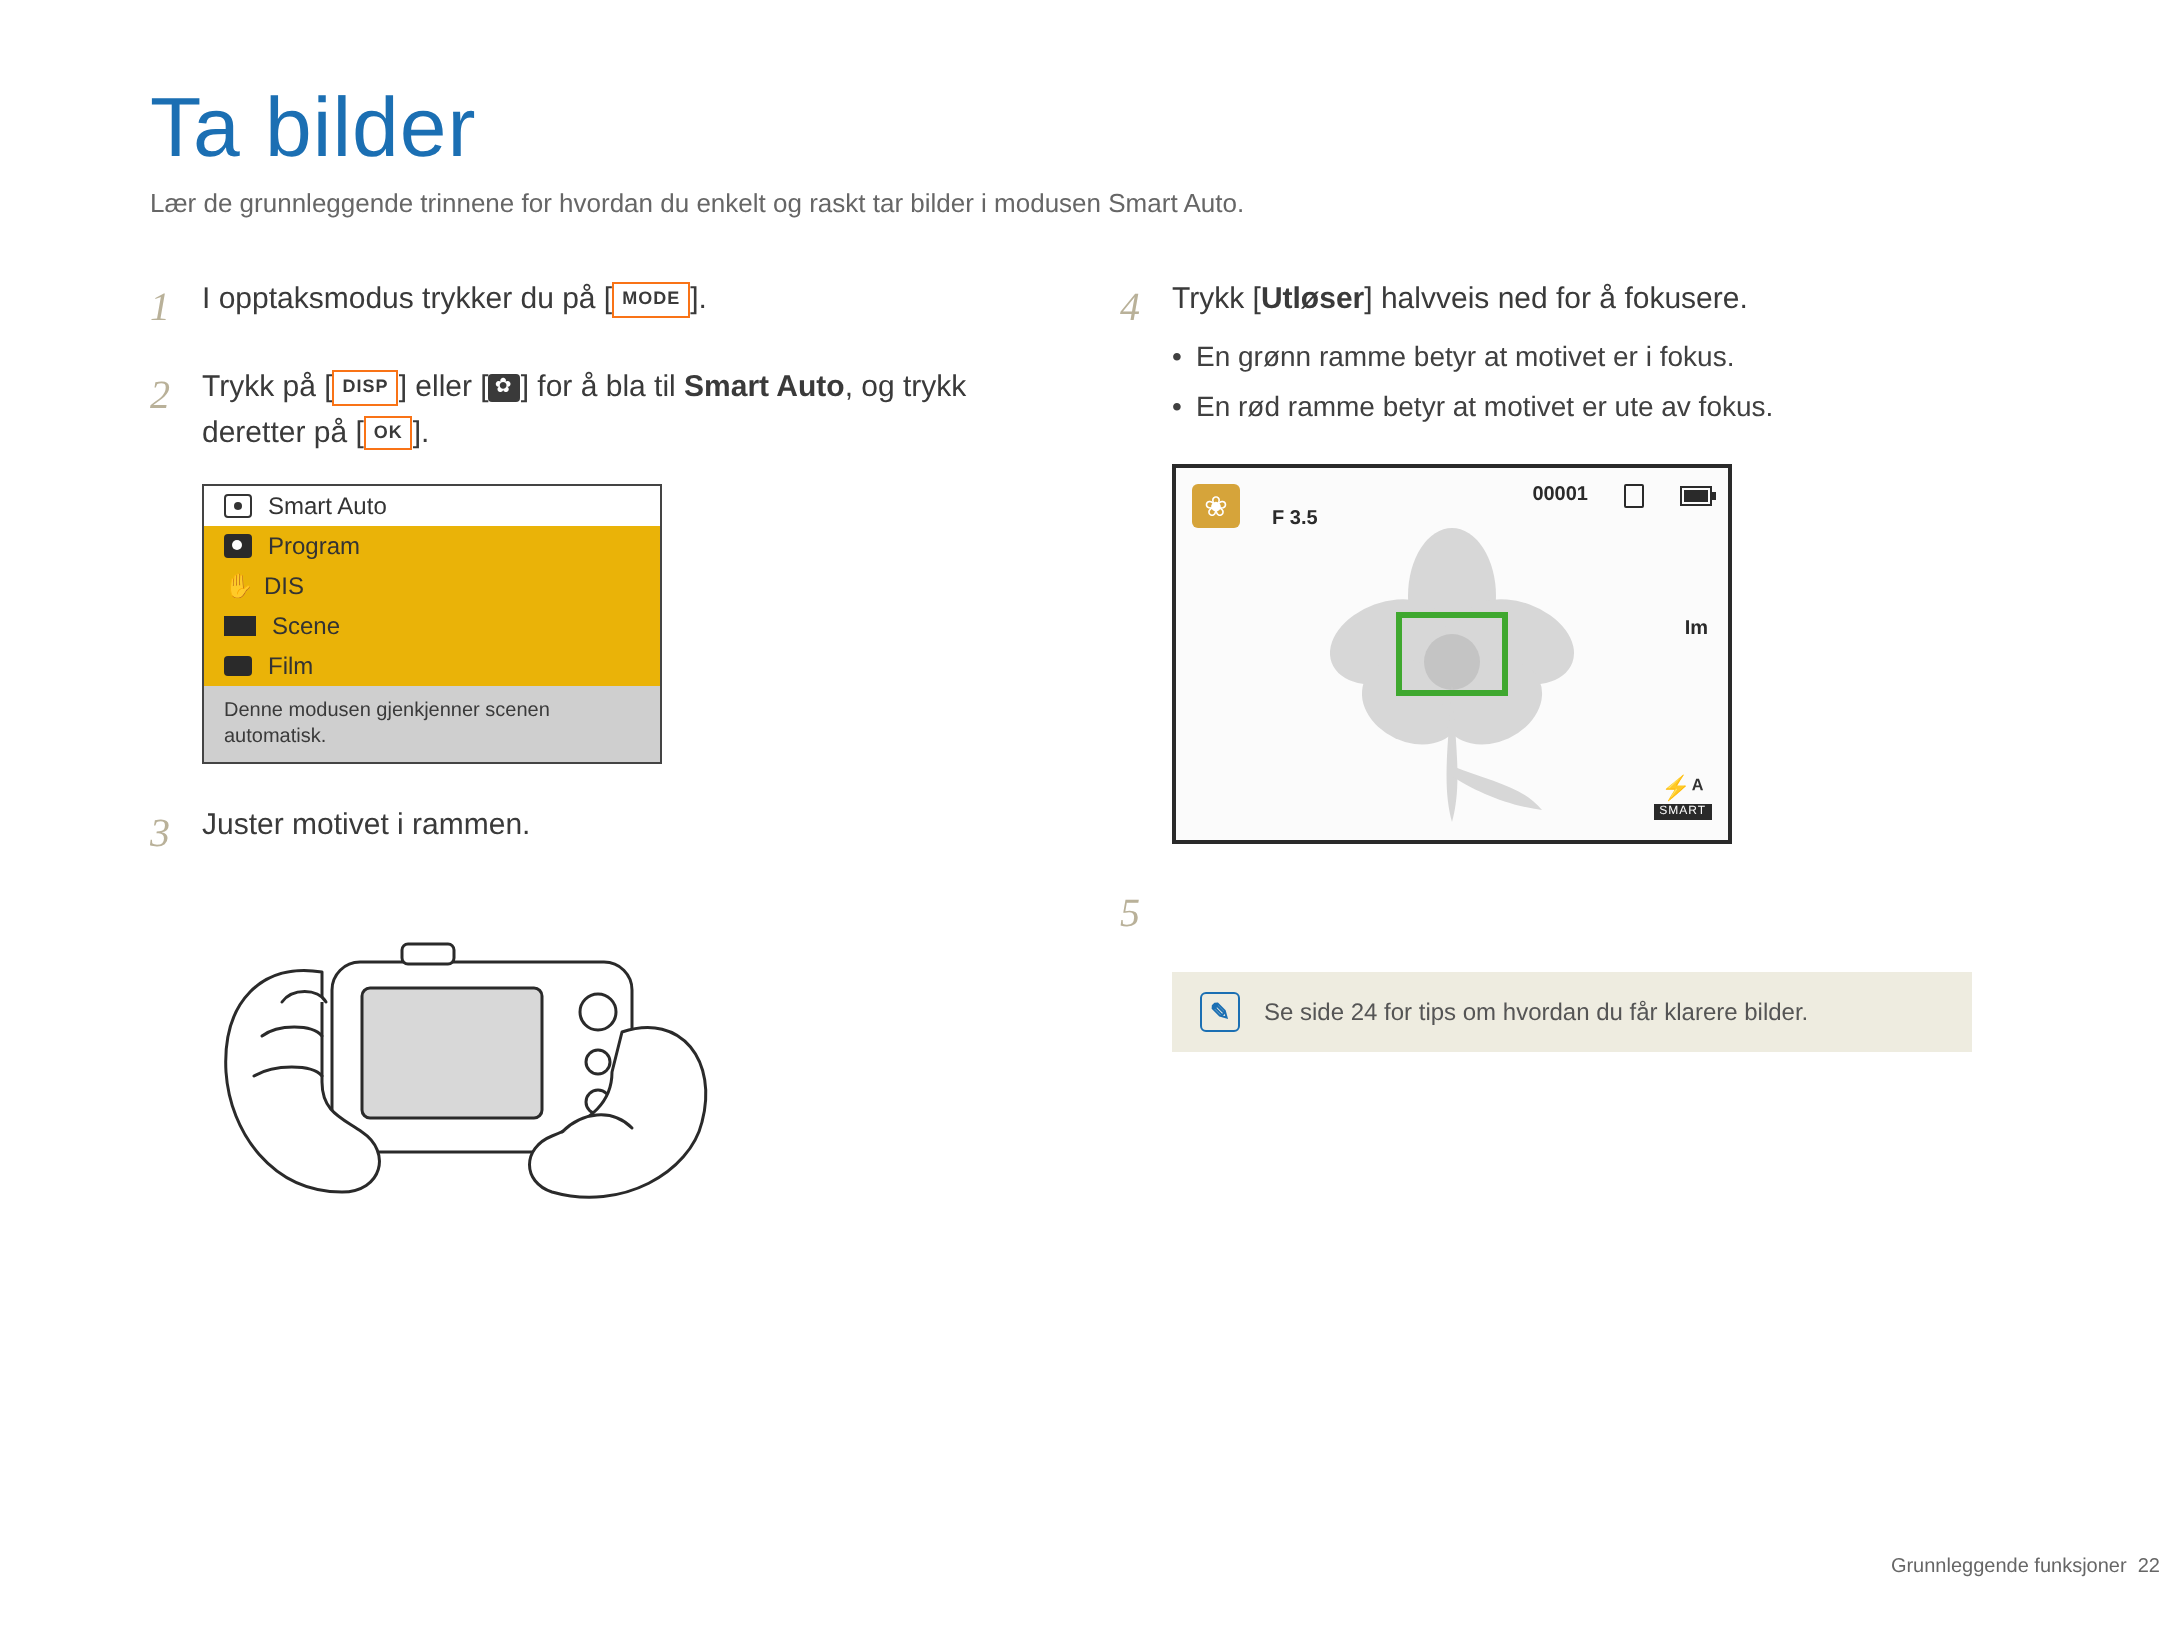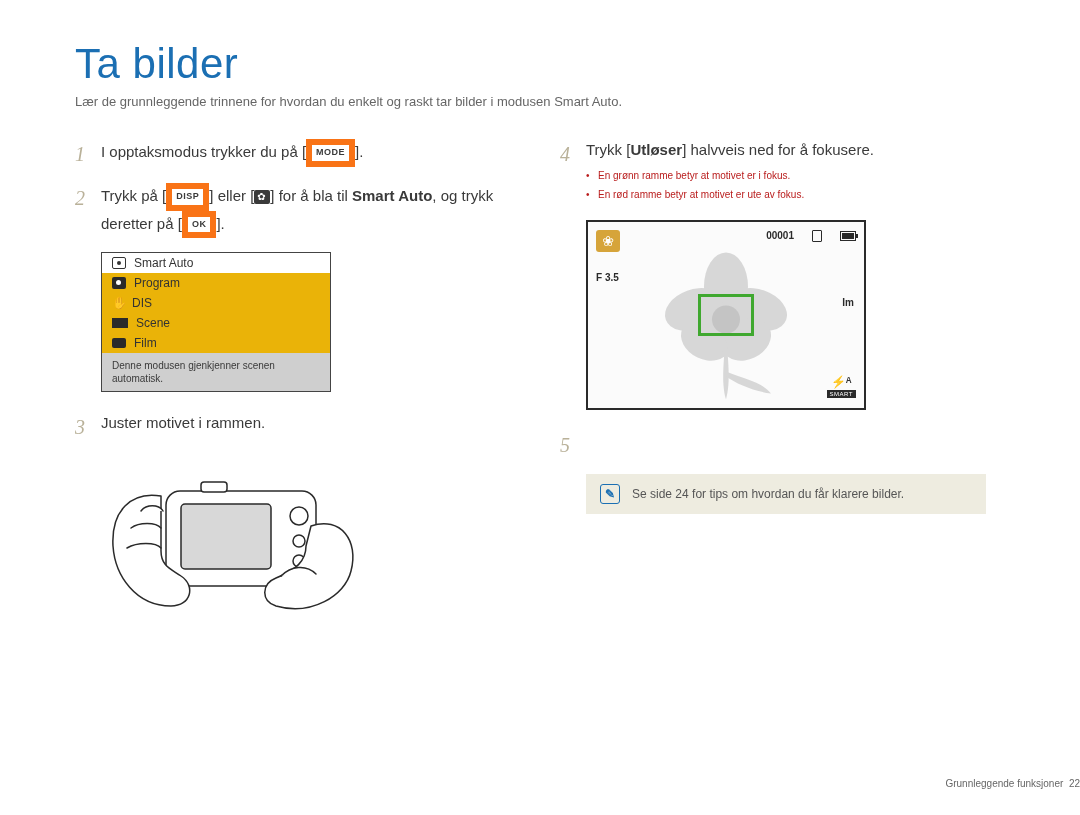--- a/index.html
+++ b/index.html
@@ -45,21 +45,21 @@
     font-size: 20px;
     color: #b9b199;
     font-style: italic;
     font-family: Georgia, serif;
     flex-shrink: 0;
     width: 16px;
   }
   .step-body { flex: 1; }
   .inline-label {
     display: inline-block;
-    border: 6px solid #f97316;
+    border: 1px solid #f97316;
     font-size: 9px;
     font-weight: bold;
     padding: 1px 4px;
     vertical-align: middle;
     letter-spacing: 0.5px;
     font-family: Arial, sans-serif;
     background: #fff;
   }
   .inline-icon {
     display: inline-block;
@@ -76,22 +76,22 @@
     font-size: 10px;
     position: absolute;
     top: -1px; left: 3px;
   }
   .bullets {
     margin-left: 0;
     padding-left: 0;
   }
   .bullets li {
     list-style: none;
-    font-size: 10px;
-    color: #b91c1c;
+    font-size: 14px;
+    color: #404040;
     margin-bottom: 4px;
     padding-left: 12px;
     position: relative;
   }
   .bullets li::before {
     content: "•";
     position: absolute;
     left: 0;
   }
   
@@ -153,21 +153,21 @@
     transform: translate(-50%,-50%);
     width: 56px; height: 42px;
     border: 3px solid #3fa82f;
   }
   .lcd .tl-icon {
     position: absolute; left: 8px; top: 8px;
     width: 24px; height: 22px; background: #d6a43a; border-radius: 3px;
     display:flex;align-items:center;justify-content:center;font-size:14px;color:#fff;
   }
   .lcd .f-num{
-    position:absolute; left:8px; top:50px; font-size:10px; font-weight:bold; color:#2a2a2a;
+    position:absolute; left:8px; top:20px; font-size:10px; font-weight:bold; color:#2a2a2a;padding-left:40px;
   }
   .lcd .top-right {
     position:absolute; right:8px; top:8px; display:flex; align-items:center; gap:18px; font-size:10px; font-weight:bold; color:#2a2a2a;
   }
   .lcd .batt{ width:16px;height:10px;border:1.5px solid #2a2a2a;position:relative;}
   .lcd .batt::after{content:"";position:absolute;right:-3px;top:2px;width:2px;height:4px;background:#2a2a2a;}
   .lcd .batt::before{content:"";position:absolute;left:1px;top:1px;width:12px;height:6px;background:#2a2a2a;}
   .lcd .sd{width:10px;height:12px;border:1.5px solid #2a2a2a;border-radius:1px;}
   .lcd .right-mid{position:absolute;right:10px;top:75px;font-size:10px;font-weight:bold;color:#2a2a2a;padding-left:40px;}
   .lcd .right-bot{position:absolute;right:8px;bottom:10px;display:flex;flex-direction:column;align-items:center;gap:1px;}

